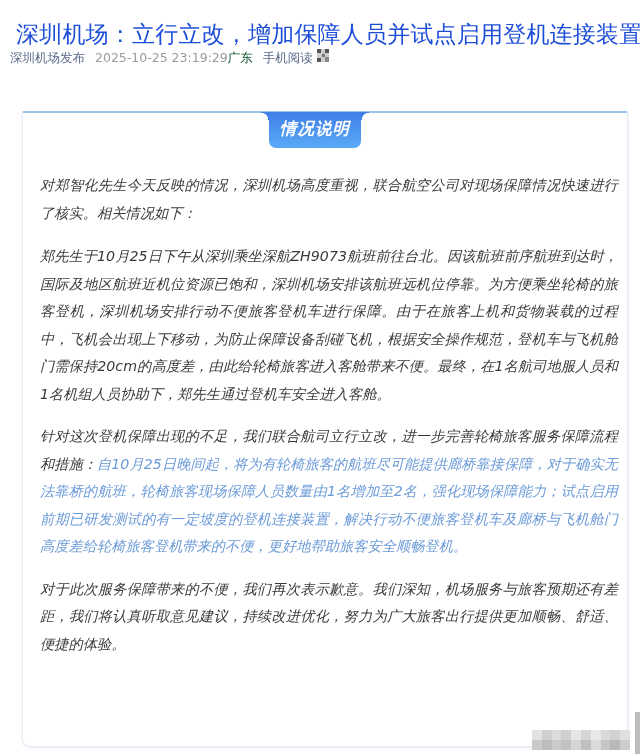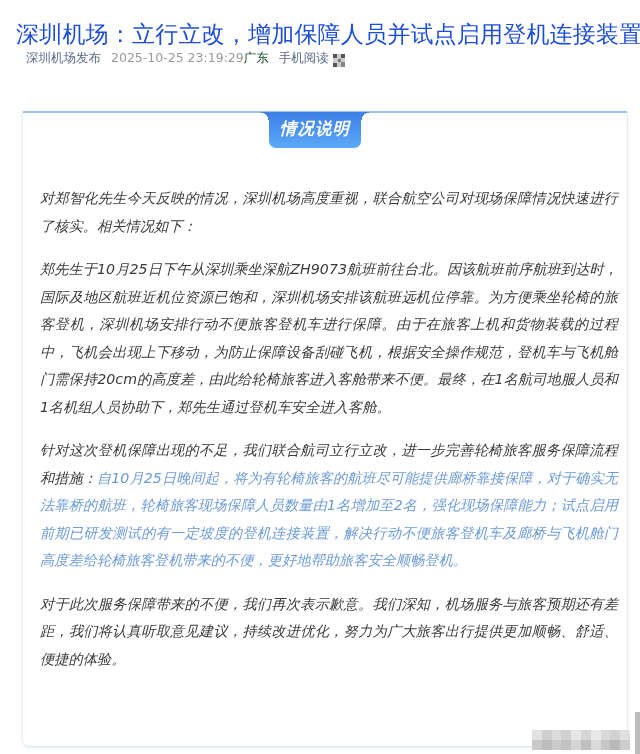--- a/index.html
+++ b/index.html
@@ -7,22 +7,22 @@
     width: 640px; height: 754px; overflow: hidden; background: #ffffff;
     font-family: "DejaVu Sans", "Liberation Sans", sans-serif; color: #333;
     position: relative;
   }
   .title {
     position: absolute; left: 16px; top: 4px; width: 620px;
     font-size: 23px; line-height: 30px; color: #1d4ed8; font-weight: normal;
     letter-spacing: 0.2px; white-space: nowrap;
   }
   .meta {
-    position: absolute; left: 26px; top: 49px; font-size: 12.5px; line-height: 18px;
-    white-space: nowrap; display: flex; align-items: flex-end;
+    position: absolute; left: 10px; top: 49px; font-size: 12.5px; line-height: 18px;
+    white-space: nowrap; display: flex; align-items: flex-start;
   }
   .meta .source { color: #5a6a8a; margin-right: 10px; }
   .meta .time { color: #9a9a9a; }
   .meta .region { color: #14532d; }
   .meta .mobile { color: #5a6a8a; margin-right: 4px; cursor: pointer; margin-left: 10px; }
   .qr {
     width: 12px; height: 13px; display: inline-block; position: relative;
     background:
       linear-gradient(#555,#555) 0 0/4px 4px no-repeat,
       linear-gradient(#555,#555) 8px 0/4px 4px no-repeat,
@@ -50,21 +50,21 @@
   }
   .badge::before, .badge::after {
     content: ""; position: absolute; top: 0; width: 8px; height: 8px;
   }
   .badge::before { left: -8px; background: radial-gradient(circle at 0 100%, transparent 7px, #3f7fe6 7.5px); }
   .badge::after { right: -8px; background: radial-gradient(circle at 100% 100%, transparent 7px, #3f7fe6 7.5px); }
   .content {
     position: absolute; left: 17px; top: 56px; width: 578px;
     font-size: 14.2px; line-height: 27.5px; color: #3a3a3a; letter-spacing: 0.05px;
   }
-  .content p { margin: 16px 0 16px 0; text-align: justify; }
+  .content p { margin: 3px 0 16px 0; text-align: justify; }
   .content p.p2 { margin-bottom: 15px; }
   .highlight { color: #6b9ad8; }
   .mosaic {
     position: absolute; left: 532px; top: 730px; width: 98px; height: 20px;
     display: grid; grid-template-columns: repeat(10, 1fr); grid-template-rows: repeat(2,1fr);
   }
   .mosaic span { display: block; }
   .scroll-edge {
     position: absolute; right: 0; top: 712px; width: 5px; height: 42px; background: #bdbdbd;
   }

